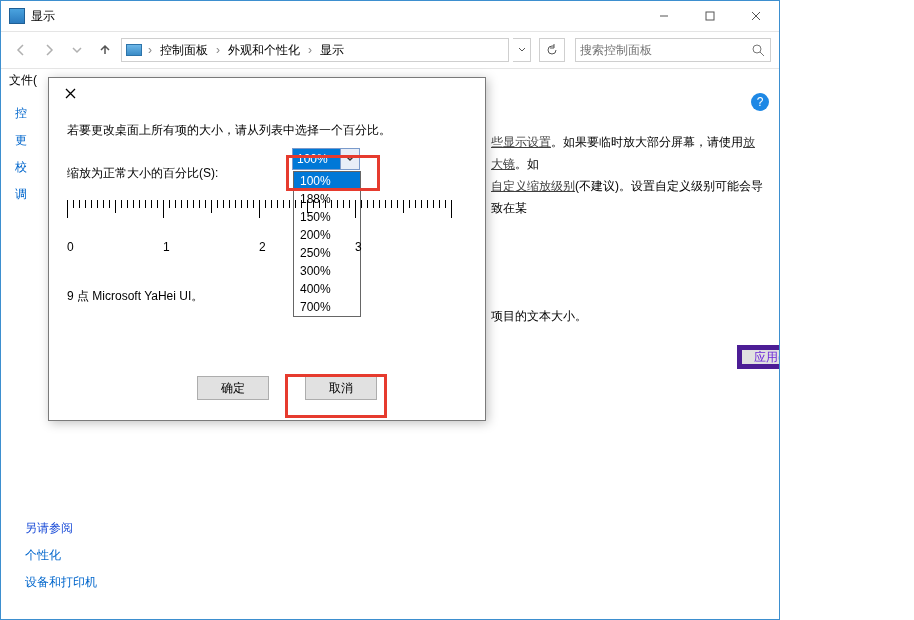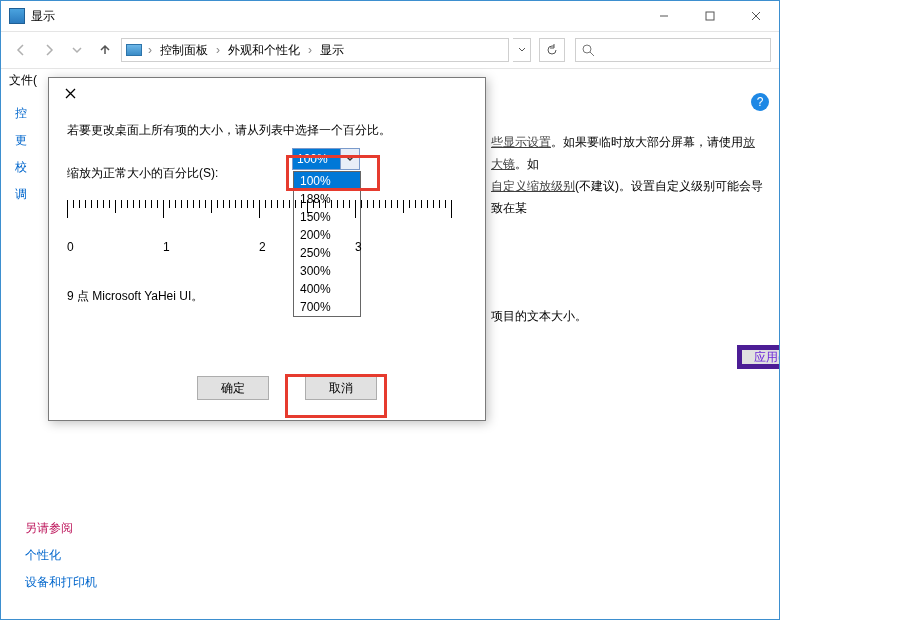--- a/index.html
+++ b/index.html
@@ -34,21 +34,21 @@
   .leftnav{position:absolute;left:14px;top:14px;width:30px;}
   .leftnav div{color:#0066cc;margin-bottom:10px;white-space:nowrap;overflow:hidden;}
   .content{position:absolute;left:490px;top:40px;right:14px;}
   .content .line{line-height:22px;}
   .content a{color:#404040;text-decoration:underline;cursor:pointer;}
   .content .para{margin-top:0;}
   .apply-row{position:absolute;left:490px;top:254px;width:320px;display:flex;justify-content:flex-end;}
   .btn{height:24px;min-width:66px;padding:0 12px;background:#e1e1e1;border:5px solid #4c1d95;display:flex;align-items:center;justify-content:center;color:#6d28d9;box-sizing:border-box;}
   .help-icon{position:absolute;right:10px;top:2px;width:18px;height:18px;border-radius:50%;background:#1e88e5;color:#fff;display:flex;align-items:center;justify-content:center;font-size:12px;}
   .footer{position:absolute;left:24px;bottom:18px;}
-  .footer .hdr{color:#be185d;margin-bottom:10px;}
+  .footer .hdr{color:#1d4ed8;margin-bottom:10px;}
   .footer a{display:block;color:#0066cc;margin-bottom:10px;text-decoration:none;}
   
   .dialog{position:absolute;left:47px;top:76px;width:438px;height:344px;background:#fff;border:1px solid #7a7a7a;box-shadow:2px 2px 10px rgba(0,0,0,.25);box-sizing:border-box;}
   .dlg-title{height:30px;display:flex;align-items:center;padding:0 8px;}
   .dlg-title .t{flex:1;}
   .dlg-close{width:26px;height:26px;display:flex;align-items:center;justify-content:center;}
   .dlg-close svg{width:11px;height:11px;stroke:#000;stroke-width:1.3;}
   .dlg-body{padding:6px 18px 0 18px;position:relative;}
   .dlg-desc{margin:8px 0 26px 0;}
   .row-scale{display:flex;align-items:center;}
@@ -137,20 +137,21 @@
         <svg width="8" height="8" viewBox="0 0 8 8">
           <path d="M1 2 L4 5 L7 2" stroke="#555" fill="none"></path>
         </svg>
       </div>
     <div class="refresh">
         <svg width="12" height="12" viewBox="0 0 12 12">
           <path d="M10 6 A4 4 0 1 1 6 2 L8 2 M8 0 L8 4 L4 4" stroke="#555" fill="none"></path>
         </svg>
       </div>
     <div class="search">
+      <input placeholder="搜索控制面板" style="">
       <div class="mag">
           <svg width="13" height="13" viewBox="0 0 13 13">
             <circle cx="5" cy="5" r="4" stroke="#777" fill="none"></circle>
             <path d="M8 8 L12 12" stroke="#777"></path>
           </svg>
         </div>
     </div>
   </div>
 
   <div class="menubar">

